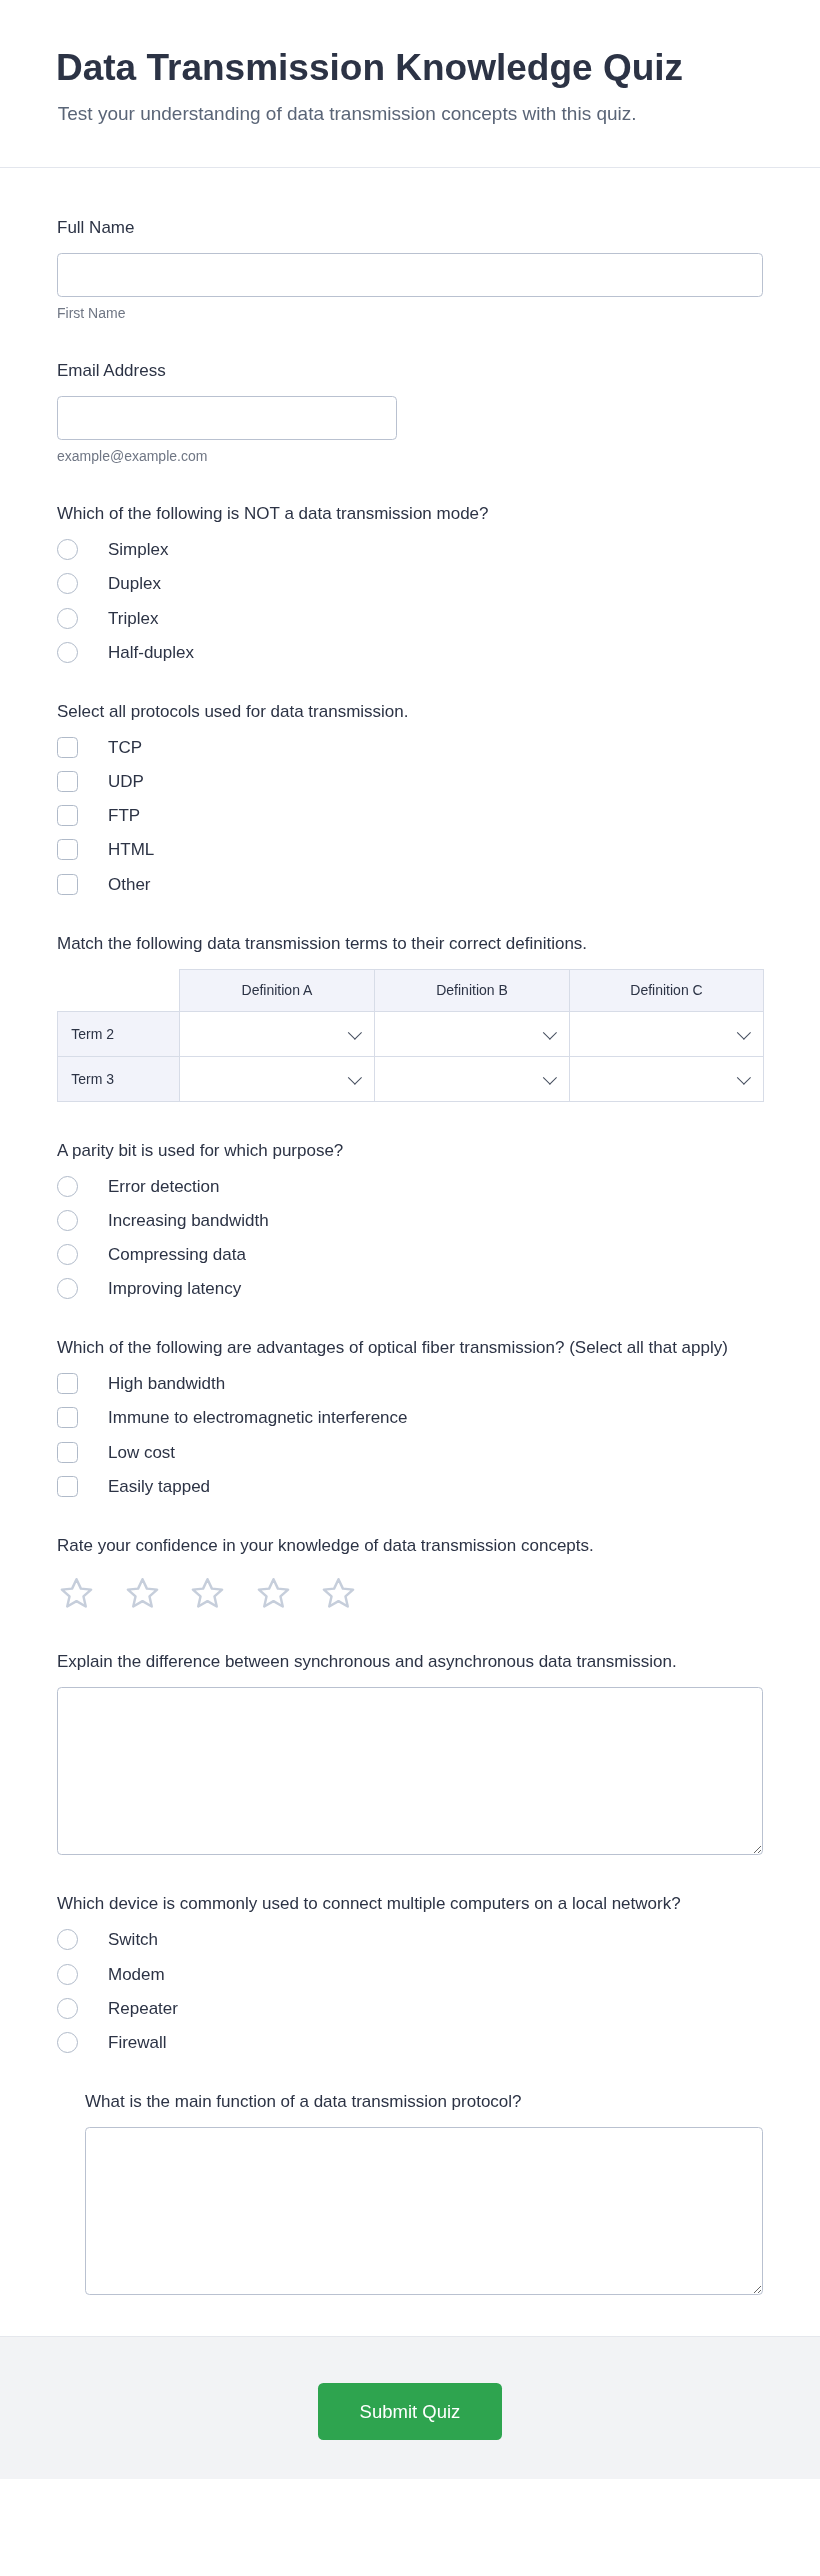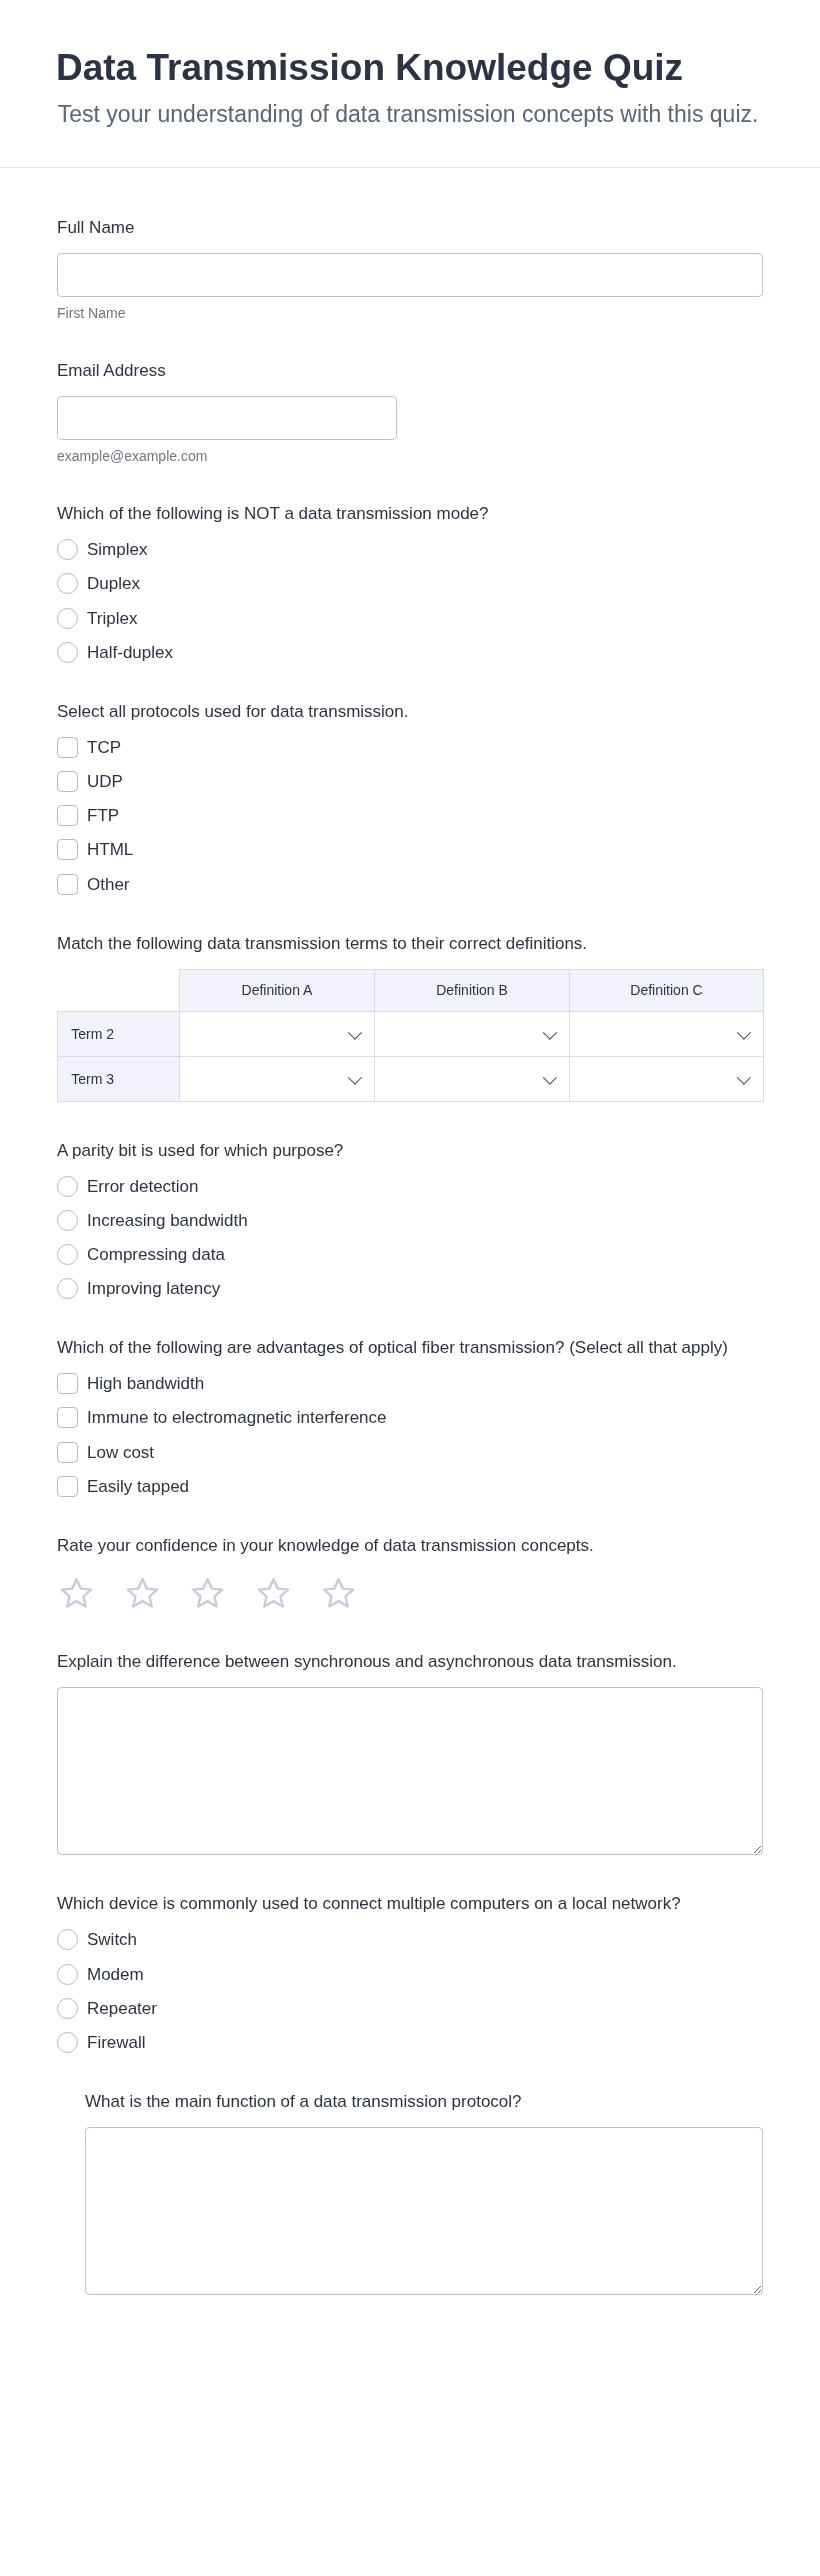--- a/index.html
+++ b/index.html
@@ -14,21 +14,21 @@
   .form-header { padding:46px 56px 41px 56px; }
   .form-title {
     margin:0;
     font-size:37px;
     line-height:44px;
     font-weight:700;
     color:#2c3345;
   }
   .form-subtitle {
     margin:12.4px 0 0 1.8px;
-    font-size:23px;
+    font-size:19px;
     line-height:24px;
     font-weight:400;
     color:#5a6577;
   }
   .divider { height:0.9px; background:#e3e6ed; width:100%; }
 
   
   .form-body { padding:48px 57px 41px 57px; }
   .block { margin-bottom:37px; }
   .q-label {
@@ -59,21 +59,21 @@
     margin-top:8px;
     font-size:14px;
     line-height:17px;
     color:#6f7684;
   }
 
   
   .opt {
     display:flex;
     align-items:center;
-    gap:9px;
+    gap:30px;
     margin-bottom:13.2px;
     font-size:17px;
     color:#2c3345;
     cursor:pointer;
     width:fit-content;
   }
   .opt:last-child { margin-bottom:0; }
   input[type="radio"], input[type="checkbox"] {
     -webkit-appearance:none;
     -moz-appearance:none;
@@ -385,15 +385,18 @@
       </label>
     </div>
 
     <div class="block" style="margin-bottom:0;padding-left:28px;">
       <div class="q-label">What is the main function of a data transmission protocol?</div>
       <textarea class="essay" style=""></textarea>
     </div>
 
   </div>
 
+  <div class="submit-section">
+    <button class="submit-btn">Submit Quiz</button>
+  </div>
 
 </div>
 
 
 </body></html>

